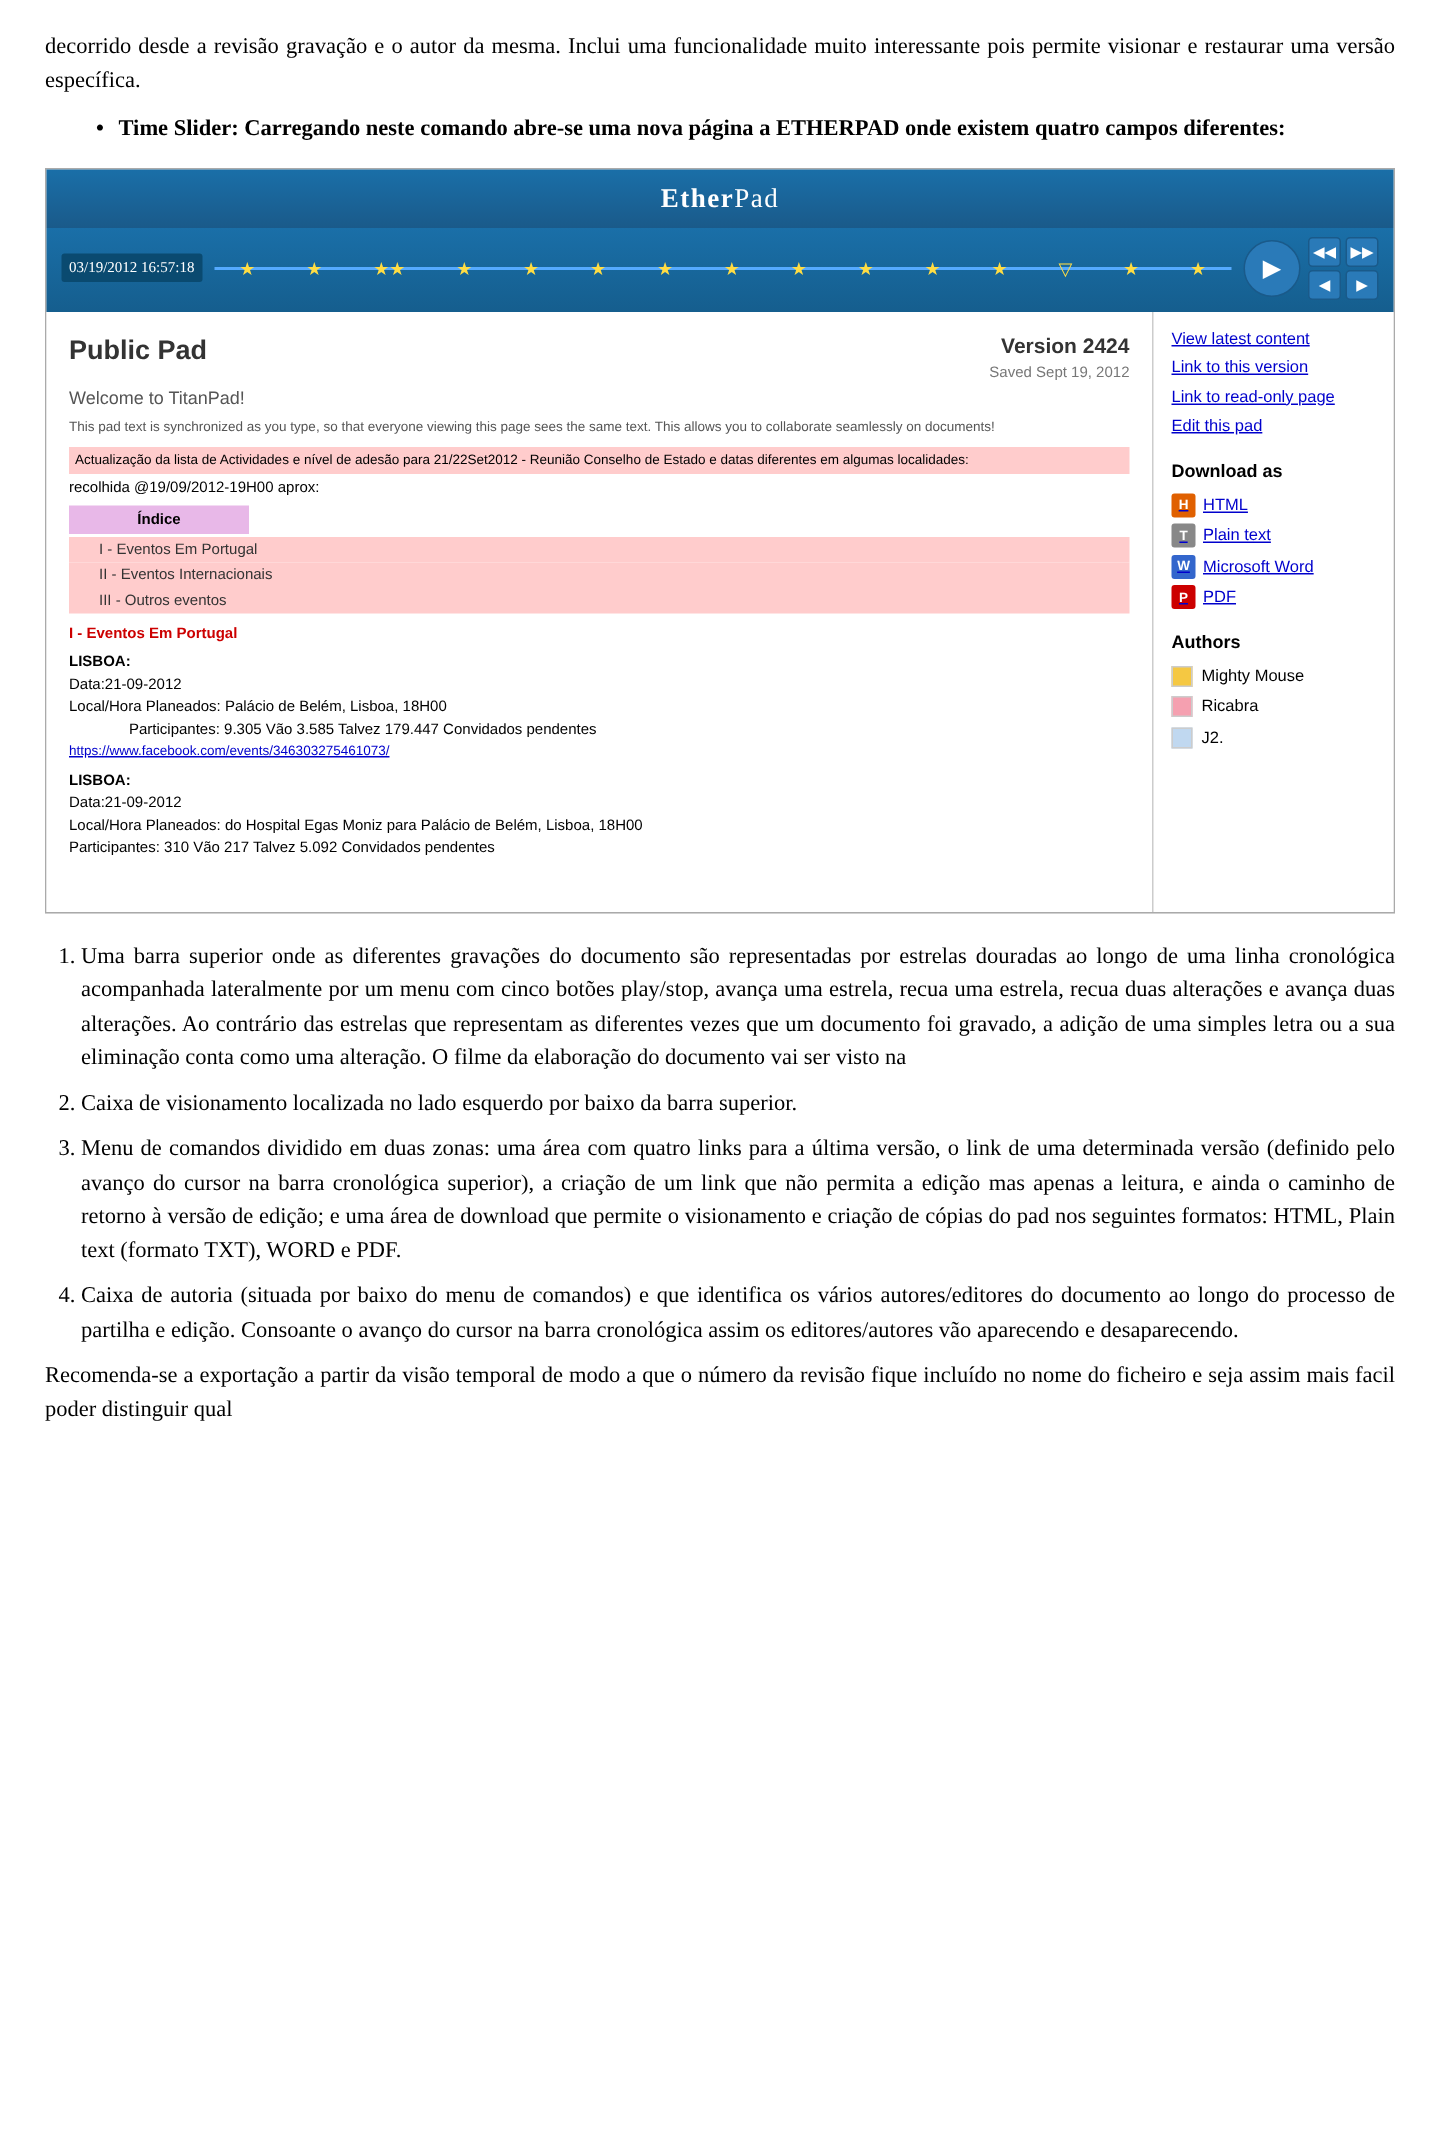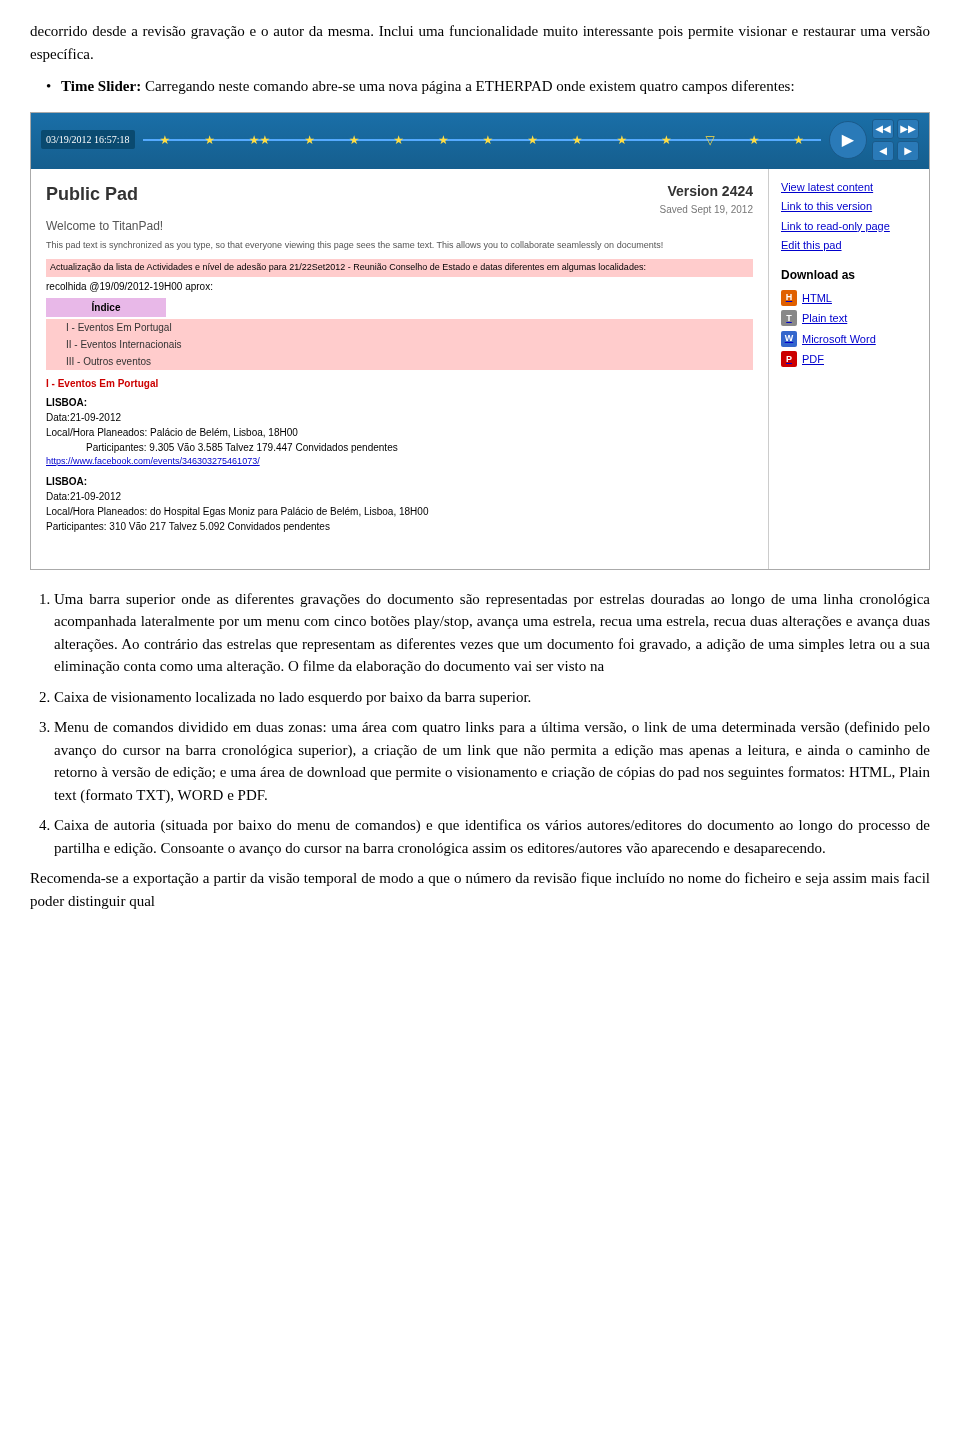--- a/index.html
+++ b/index.html
@@ -193,29 +193,32 @@
 
     p { margin-bottom: 10px; text-align: justify; }
     .num-list { padding-left: 24px; }
     .num-list li { margin-bottom: 8px; text-align: justify; }
   </style>
 </head>
 <body>
 
 <p>decorrido desde a revisão gravação e o autor da mesma. Inclui uma funcionalidade muito interessante pois permite visionar e restaurar uma versão específica.</p>
 
-<ul class="plain-list" style="margin-left:16px; margin-bottom:14px;">
+<ul class="plain-list" style="margin-left:34px; margin-bottom:14px;font-weight:bold;">
   <li>
     <span style="margin-right:6px;">•</span>
     <strong>Time Slider:</strong><span> Carregando neste comando abre-se uma nova página a ETHERPAD onde existem quatro campos diferentes:</span>
   </li>
 </ul>
 
 <div class="etherpad-container">
 
+  <div class="etherpad-header">
+    <span>Ether</span><span style="font-weight:normal;">Pad</span>
+  </div>
 
   <div class="etherpad-timeline">
     <span class="timeline-timestamp">03/19/2012 16:57:18</span>
     <div class="timeline-bar-area">
       <div class="timeline-line"></div>
       <div class="timeline-stars">
         <span class="t-star">★</span>
         <span class="t-star">★</span>
         <span class="t-star">★★</span>
         <span class="t-star">★</span>
@@ -306,20 +309,35 @@
         <div class="ep-dl-item">
           <span class="ep-dl-icon icon-doc">W</span>
           <span>Microsoft Word</span>
         </div>
         <div class="ep-dl-item">
           <span class="ep-dl-icon icon-pdf">P</span>
           <span>PDF</span>
         </div>
       </div>
 
+      <div class="ep-sidebar-section">
+        <div class="ep-authors-title">Authors</div>
+        <div class="ep-author-item">
+          <div class="ep-author-color" style="background:#f5c842;"></div>
+          <span>Mighty Mouse</span>
+        </div>
+        <div class="ep-author-item">
+          <div class="ep-author-color" style="background:#f5a0b0;"></div>
+          <span>Ricabra</span>
+        </div>
+        <div class="ep-author-item">
+          <div class="ep-author-color" style="background:#c0d8f0;"></div>
+          <span>J2.</span>
+        </div>
+      </div>
     </div>
   </div>
 </div>
 
 <ol class="num-list">
   <li>Uma barra superior onde as diferentes gravações do documento são representadas por estrelas douradas ao longo de uma linha cronológica acompanhada lateralmente por um menu com cinco botões play/stop, avança uma estrela, recua uma estrela, recua duas alterações e avança duas alterações. Ao contrário das estrelas que representam as diferentes vezes que um documento foi gravado, a adição de uma simples letra ou a sua eliminação conta como uma alteração. O filme da elaboração do documento vai ser visto na</li>
   <li>Caixa de visionamento localizada no lado esquerdo por baixo da barra superior.</li>
   <li>Menu de comandos dividido em duas zonas: uma área com quatro links para a última versão, o link de uma determinada versão (definido pelo avanço do cursor na barra cronológica superior), a criação de um link que não permita a edição mas apenas a leitura, e ainda o caminho de retorno à versão de edição; e uma área de download que permite o visionamento e criação de cópias do pad nos seguintes formatos: HTML, Plain text (formato TXT), WORD e PDF.</li>
   <li>Caixa de autoria (situada por baixo do menu de comandos) e que identifica os vários autores/editores do documento ao longo do processo de partilha e edição. Consoante o avanço do cursor na barra cronológica assim os editores/autores vão aparecendo e desaparecendo.</li>
 </ol>

